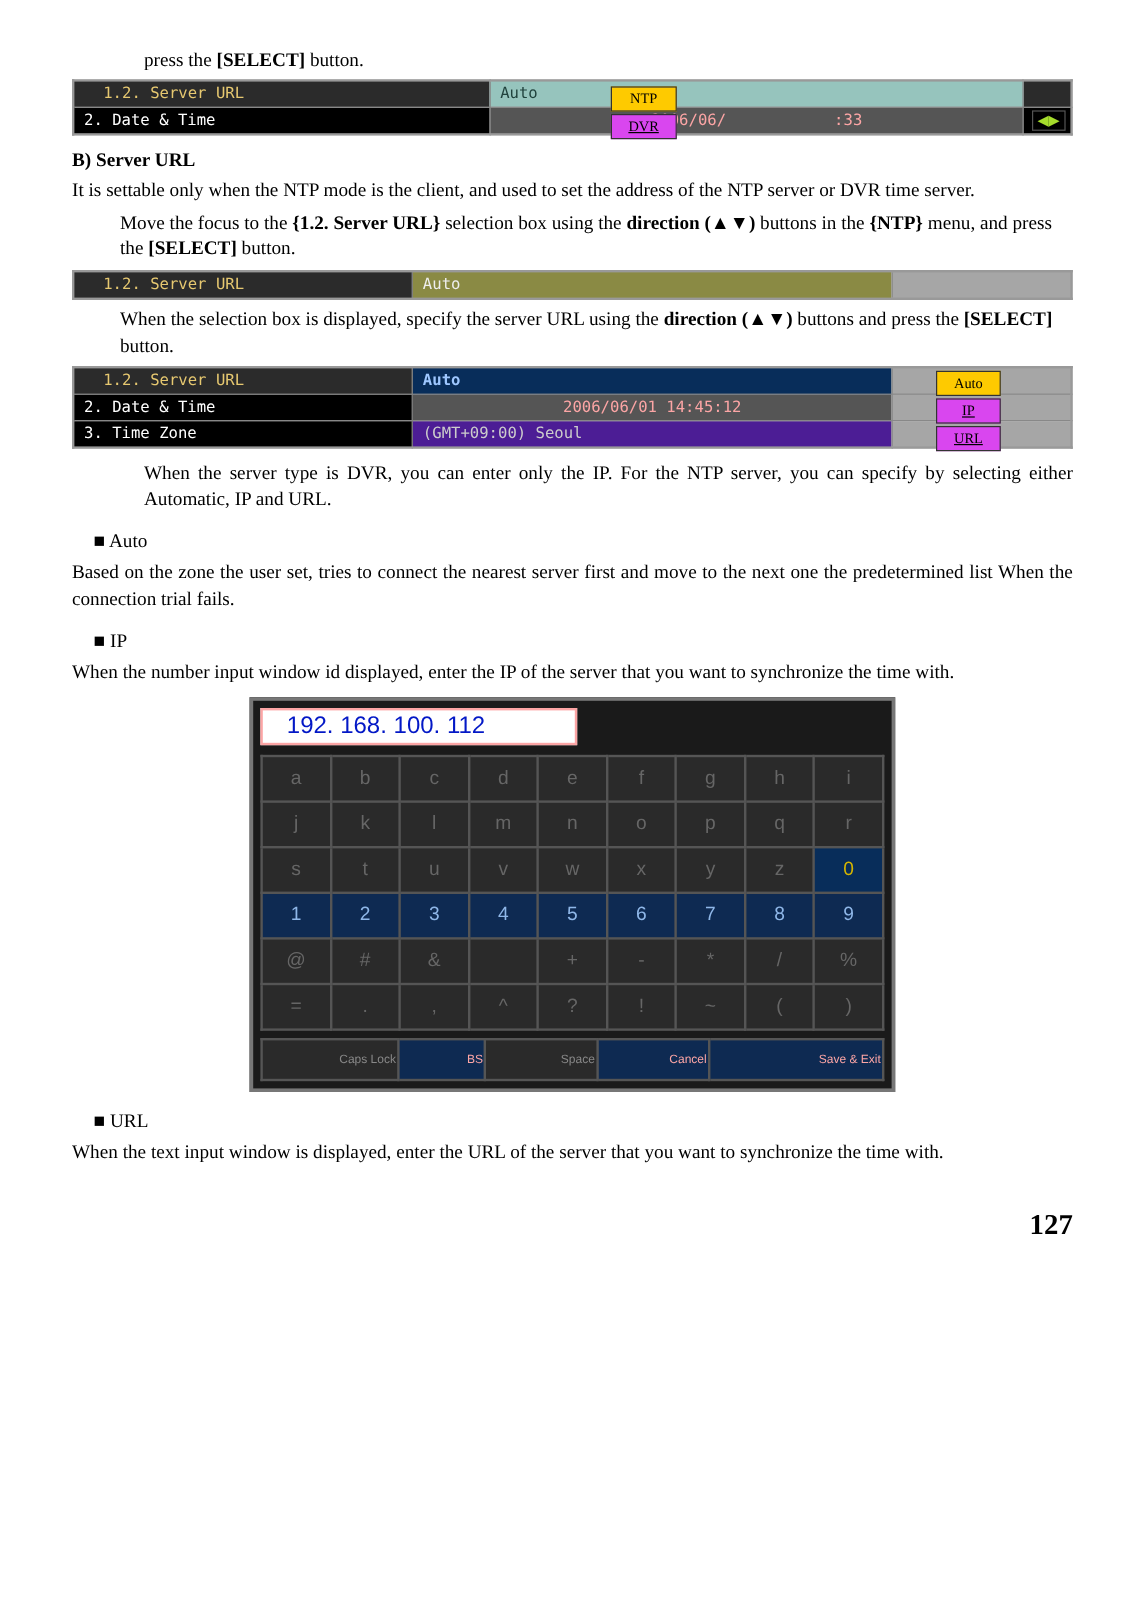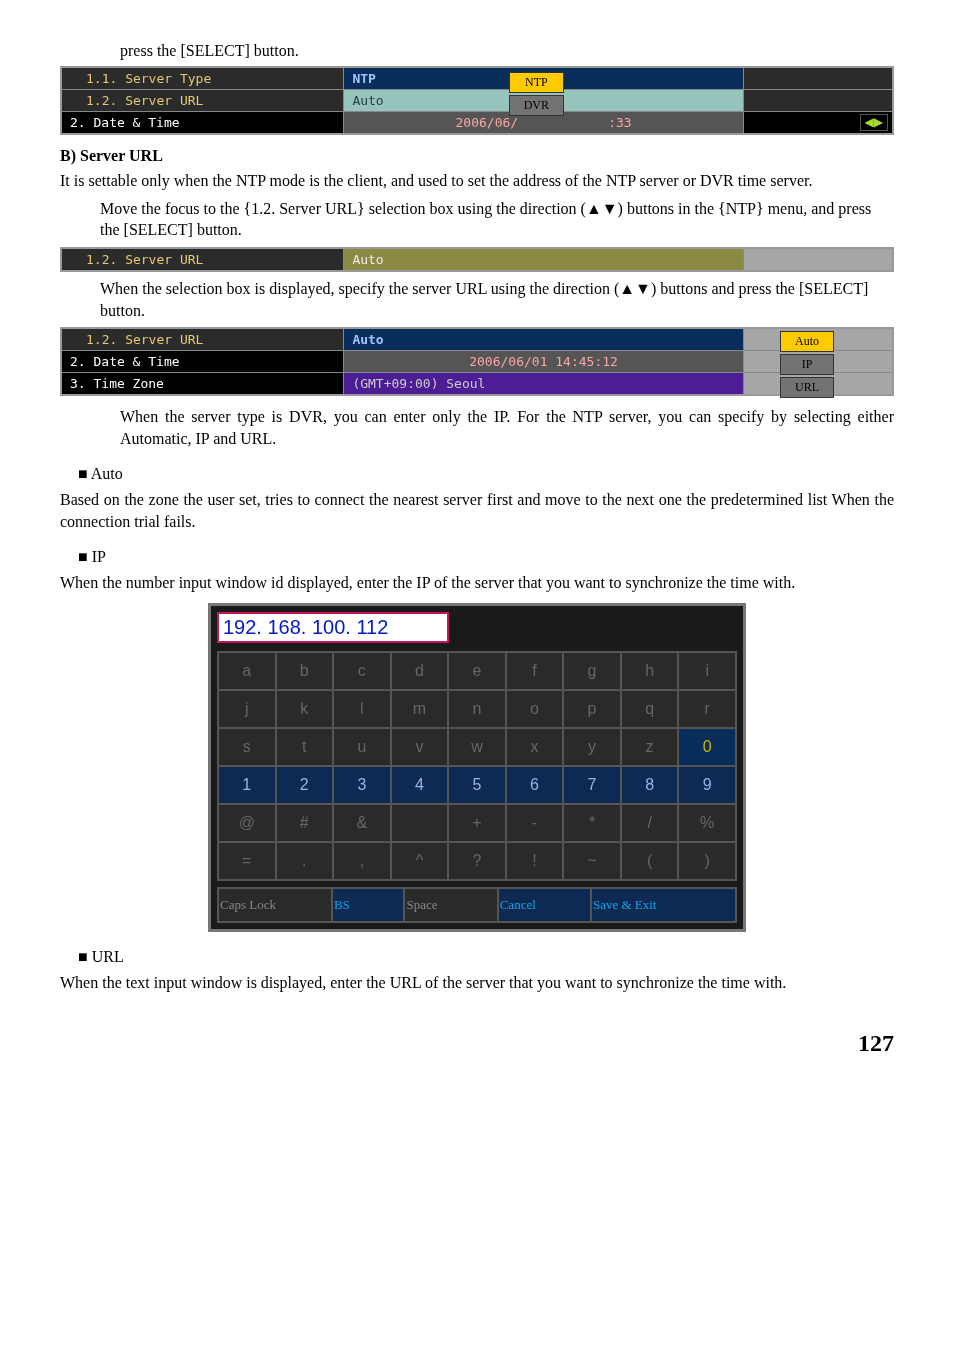--- a/index.html
+++ b/index.html
@@ -5,21 +5,21 @@
   body {
     font-family: "Times New Roman", serif;
     background: #fff;
     margin: 0;
     padding: 40px 60px 20px 60px;
     width: 834px;
     color: #000;
     font-size: 16px;
   }
   .lead-in { margin-left: 60px; margin-bottom: 4px; }
-  .bold { font-weight: normal; text-align: center; }
+  .bold { font-weight: bold; text-align: center; }
   .section-head { font-weight: bold; margin-bottom: 4px; }
   p { margin: 0 0 4px 0; line-height: 1.35; }
   .indent-step { margin-left: 40px; margin-top: 6px; margin-bottom: 6px; }
   .justify { text-align: justify; }
 
   
   .ui-shot {
     border-collapse: collapse;
     width: 100%;
     border: 2px solid #999;
@@ -30,63 +30,58 @@
   .menu-dark   { background:#2b2b2b; color:#e6c870; }
   .menu-black  { background:#000;    color:#fff; }
   .menu-sub    { background:#2b2b2b; color:#e6c870; padding-left:20px !important; }
   .val-blue    { background:#082d5a; color:#9ec7ff; font-weight:bold; text-align:left; }
   .val-teal    { background:#96c4bd; color:#20423d; text-align:left; }
   .val-dark    { background:#555;    color:#fca5a5;text-align:center; }
   .val-olive   { background:#8a8a44; color:#eee; }
   .val-graytxt { background:#4c1d95;    color:#ccc; }
 
   .pop-yellow  { background:#feca00; color:#000; text-align:center; padding:2px 14px; border:1px solid #333; font-size:12px; }
-  .pop-white   { background:#737373;    color:#000; text-align:center; padding:2px 14px; border:1px solid #333; font-size:12px; }
+  .pop-white   { background:#d946ef;    color:#000; text-align:center; padding:2px 14px; border:1px solid #333; font-size:12px;text-decoration:underline; }
   .pop-stack   { display:flex; flex-direction:column; gap:2px; }
   .shot-wrap   { position:relative; margin:2px 0 10px 0; }
   .overlay1    { position:absolute; right:330px; top:6px; }
   .nav-arrows  { position:absolute; right:6px; bottom:4px; background:#000; color:#a6dd2c; padding:0 4px; font-size:12px; border:1px solid #555; }
   .overlay3    { position:absolute; right:60px; top:4px; }
 
   
   .ui-row { border-collapse:collapse; width:100%; border:2px solid #999; font-family:"Lucida Console",monospace; font-size:13px; }
   .ui-row td { padding:3px 8px; border:1px solid #888; }
 
   .bullet-head { margin-top:14px; margin-left:18px; }
 
   
   .kp-wrap { width:520px; margin:10px auto 8px auto; background:#1a1a1a; border:3px solid #777; padding:6px; }
-  .kp-input { background:#fff; color:#0318c6; border:2px solid #be185d; font-family:Arial,sans-serif; font-size:20px; padding:2px 4px; width:220px; margin-bottom:8px; }
+  .kp-input { background:#fff; color:#0318c6; border:2px solid #fca5a5; font-family:Arial,sans-serif; font-size:20px; padding:2px 20px; width:220px; margin-bottom:8px; }
   .kp { border-collapse:collapse; width:100%; }
   .kp td { border:2px solid #555; width:11.1%; height:34px; text-align:center; font-family:Arial,sans-serif; font-size:16px; }
   .k-dim  { background:#2a2a2a; color:#666; }
   .k-on   { background:#0e2a52; color:#8fb7e8; }
   .k-zero { background:#082d5a; color:#d4b400; }
   .kp-actions { border-collapse:collapse; width:100%; margin-top:6px; }
-  .kp-actions td { border:2px solid #555; height:30px; text-align:left; font-family:Liberation Serif, serif; font-size:13px; }
+  .kp-actions td { border:2px solid #555; height:30px; text-align:right; font-family:Liberation Sans, sans-serif; font-size:10px; }
   .act-dim { background:#2a2a2a; color:#888; }
-  .act-on  { background:#0e2a52; color:#0ea5e9; }
+  .act-on  { background:#0e2a52; color:#fca5a5; }
 
   .page-num { text-align:right; font-size:24px; font-weight:bold; margin-top:36px; }
 </style>
 </head>
 <body>
 
 <p class="lead-in">
   <span>press the </span><span class="bold">[SELECT]</span><span> button.</span>
 </p>
 
 <div class="shot-wrap">
   <table class="ui-shot">
     <tbody>
-        <tr>
-      <td class="menu-dark" style="width:34%;padding-left:24px">1.1. Server Type</td>
-      <td class="val-blue" style="width:48%">NTP</td>
-      <td style="width:18%;background:#2b2b2b"></td>
-    </tr>
     <tr>
       <td class="menu-dark" style="padding-left:24px">1.2. Server URL</td>
       <td class="val-teal">Auto</td>
       <td style="background:#2b2b2b"></td>
     </tr>
     <tr>
       <td class="menu-black">2. Date &amp; Time</td>
       <td class="val-dark"><span>2006/06/</span><span style="margin-left:90px">:33</span></td>
       <td style="background:#000"></td>
     </tr>

